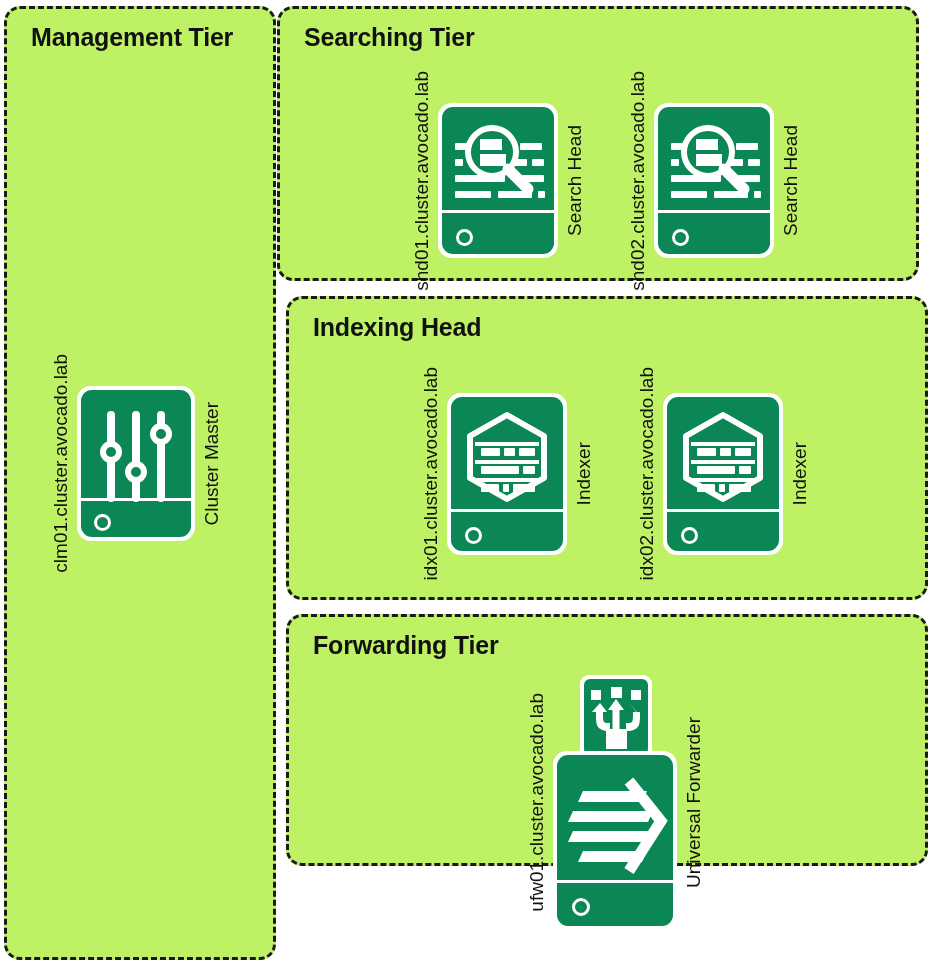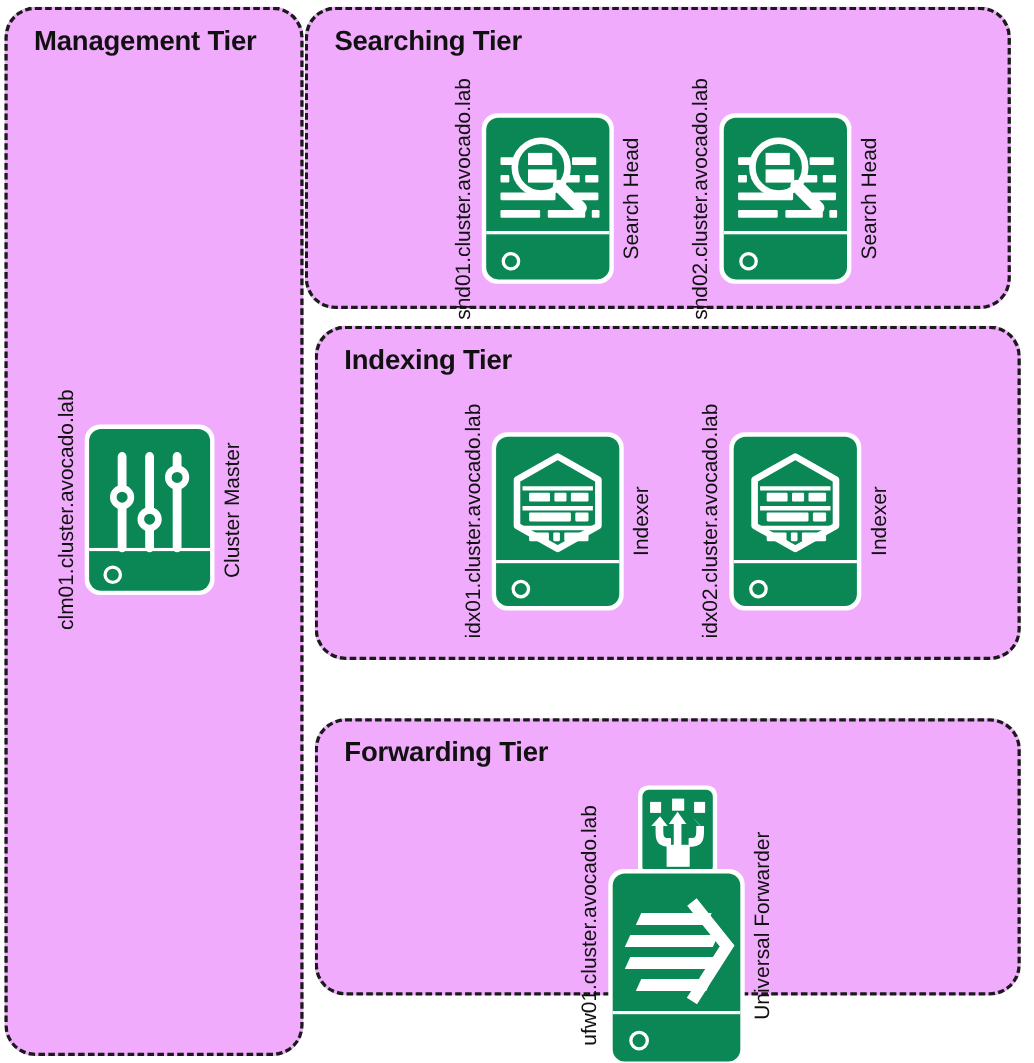--- a/index.html
+++ b/index.html
@@ -1,23 +1,23 @@
 <!DOCTYPE html>
 <html><head>
 <meta charset="utf-8">
 <style>
   html,body{margin:0;padding:0;background:#ffffff;}
   body{width:940px;height:966px;position:relative;overflow:hidden;
        font-family:"Liberation Sans","DejaVu Sans",sans-serif;}
 
   .tier{
     position:absolute;
-    background:#f0abfc;
+    background:#bef264;
     border:3px dashed #1a1a1a;
-    border-radius:28px;
+    border-radius:16px;
     box-sizing:border-box;
     padding-left:45px;
   }
   .tier-title{
     position:absolute;
     top:14px; left:24px;
     font-size:25px;
     font-weight:bold;
     color:#111111;
     letter-spacing:-0.2px;
@@ -190,21 +190,21 @@
         <div class="divider" style="top:103px;"></div>
         <div class="led" style="left:14px; top:122px; width:11px; height:11px;"></div>
       </div>
     </div>
 
     <div class="vlabel role">Search Head</div>
   </div>
 </div>
 
 <div class="tier" style="left:286px; top:296px; width:642px; height:304px;">
-  <div class="tier-title">Indexing Tier</div>
+  <div class="tier-title">Indexing Head</div>
 
   <div class="node" style="left:132px; top:68px;">
     <div class="vlabel host">idx01.cluster.avocado.lab</div>
 
     <div class="device" style="width:120px;height:162px;">
       <div class="chassis">
         <svg class="glyph" viewBox="0 0 112 154" width="112" height="154">
           <polygon points="56,18 93,39 93,81 56,102 19,81 19,39" fill="none" stroke="#ffffff" stroke-width="6" stroke-linejoin="round"></polygon>
           <g stroke="#ffffff" stroke-width="4">
             <line x1="24" y1="47" x2="88" y2="47"></line>
@@ -255,21 +255,21 @@
         </svg>
         <div class="divider" style="top:112px;"></div>
         <div class="led" style="left:14px; top:130px; width:11px; height:11px;"></div>
       </div>
     </div>
 
     <div class="vlabel role">Indexer</div>
   </div>
 </div>
 
-<div class="tier" style="left:286px; top:614px; width:642px; height:252px;margin-top:39px;">
+<div class="tier" style="left:286px; top:614px; width:642px; height:252px;">
   <div class="tier-title">Forwarding Tier</div>
 
   <div class="node" style="left:238px; top:58px;">
     <div class="vlabel host">ufw01.cluster.avocado.lab</div>
 
     <div style="position:relative; width:124px; height:255px;">
 
       <div class="usb-cap" style="left:27px; top:0; width:72px; height:84px;">
         <div class="cap-inner">
           <svg viewBox="0 0 64 76" width="64" height="76">

